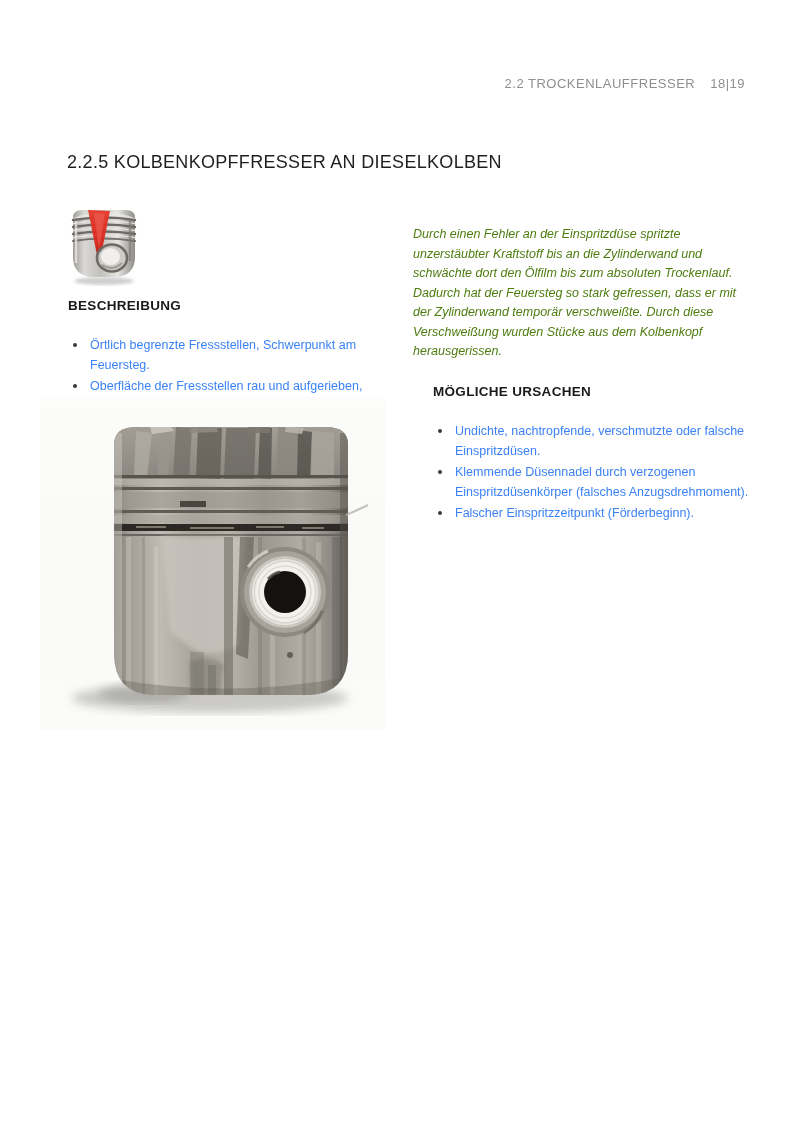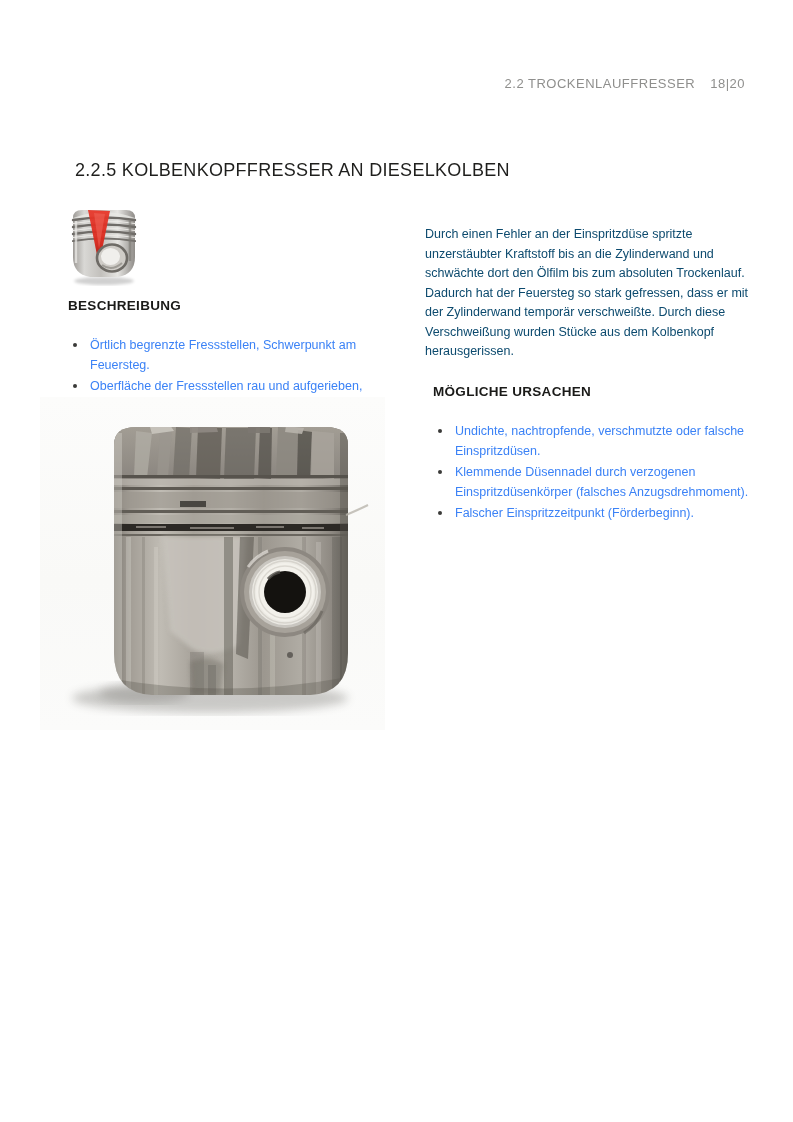--- a/index.html
+++ b/index.html
@@ -12,34 +12,34 @@
     color:#3a3a38;
   }
   
   .running-head{
     position:absolute;top:76px;right:48px;
     display:flex;gap:15px;align-items:baseline;
     font-size:13px;letter-spacing:.5px;color:#8f8f8d;font-weight:400;
   }
   
   .page-title{
-    position:absolute;left:67px;top:150px;margin:8px;
+    position:absolute;left:67px;top:150px;margin:0;
     font-size:18px;font-weight:400;letter-spacing:.3px;color:#1f1f1d;
     line-height:24px;white-space:nowrap;
   }
   
   .icon-box{position:absolute;left:64px;top:205px;width:80px;height:82px;}
   .icon-box svg{display:block;width:100%;height:100%;}
   
   .sec h2{
     margin:0;font-size:13.5px;font-weight:700;letter-spacing:.3px;
     color:#1a1a18;line-height:16px;
   }
   .sec p{
-    margin:15px 0 0 12px;font-size:12.5px;line-height:19.5px;color:#0c4a6e;
+    margin:15px 0 0 0;font-size:12.5px;line-height:19.5px;color:#4d7c0f;font-style:italic;
   }
   .sec ul{
     list-style:none;margin:21px 0 0 0;padding:0;
     font-size:12.5px;line-height:20px;color:#3b82f6;
   }
   .sec li{position:relative;padding-left:22px;margin:0 0 1px 0;}
   .sec li::before{
     content:"";position:absolute;left:5px;top:8px;
     width:4px;height:4px;border-radius:50%;background:#3a3a38;
   }
@@ -53,21 +53,21 @@
   }
   .photo svg{display:block;width:100%;height:100%;}
 </style>
 </head>
 <body>
 
 <div class="page">
 
   <div class="running-head">
     <span>2.2 TROCKENLAUFFRESSER</span>
-    <span>18|20</span>
+    <span>18|19</span>
   </div>
 
   <h1 class="page-title">2.2.5 KOLBENKOPFFRESSER AN DIESELKOLBEN</h1>
 
   <div class="icon-box">
     <svg viewBox="0 0 80 82">
       <defs>
         <linearGradient id="silver2" x1="0" y1="0" x2="1" y2="0">
           <stop offset="0" stop-color="#9e9b97"></stop>
           <stop offset="0.18" stop-color="#d9d8d5"></stop>

